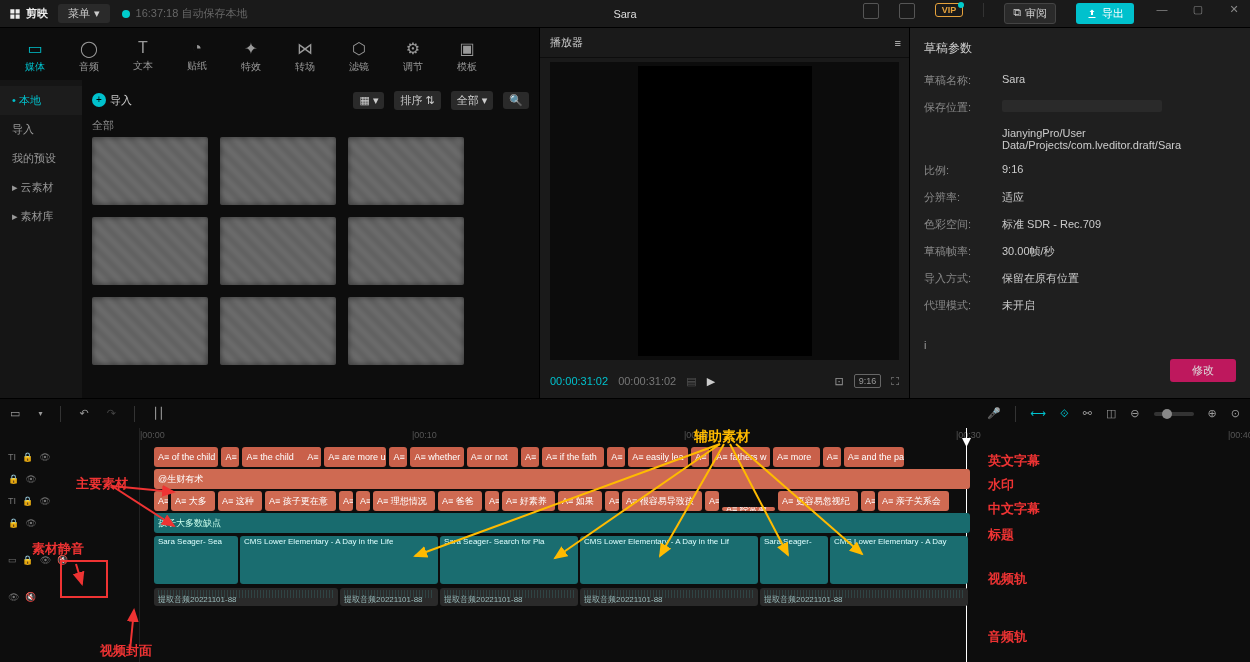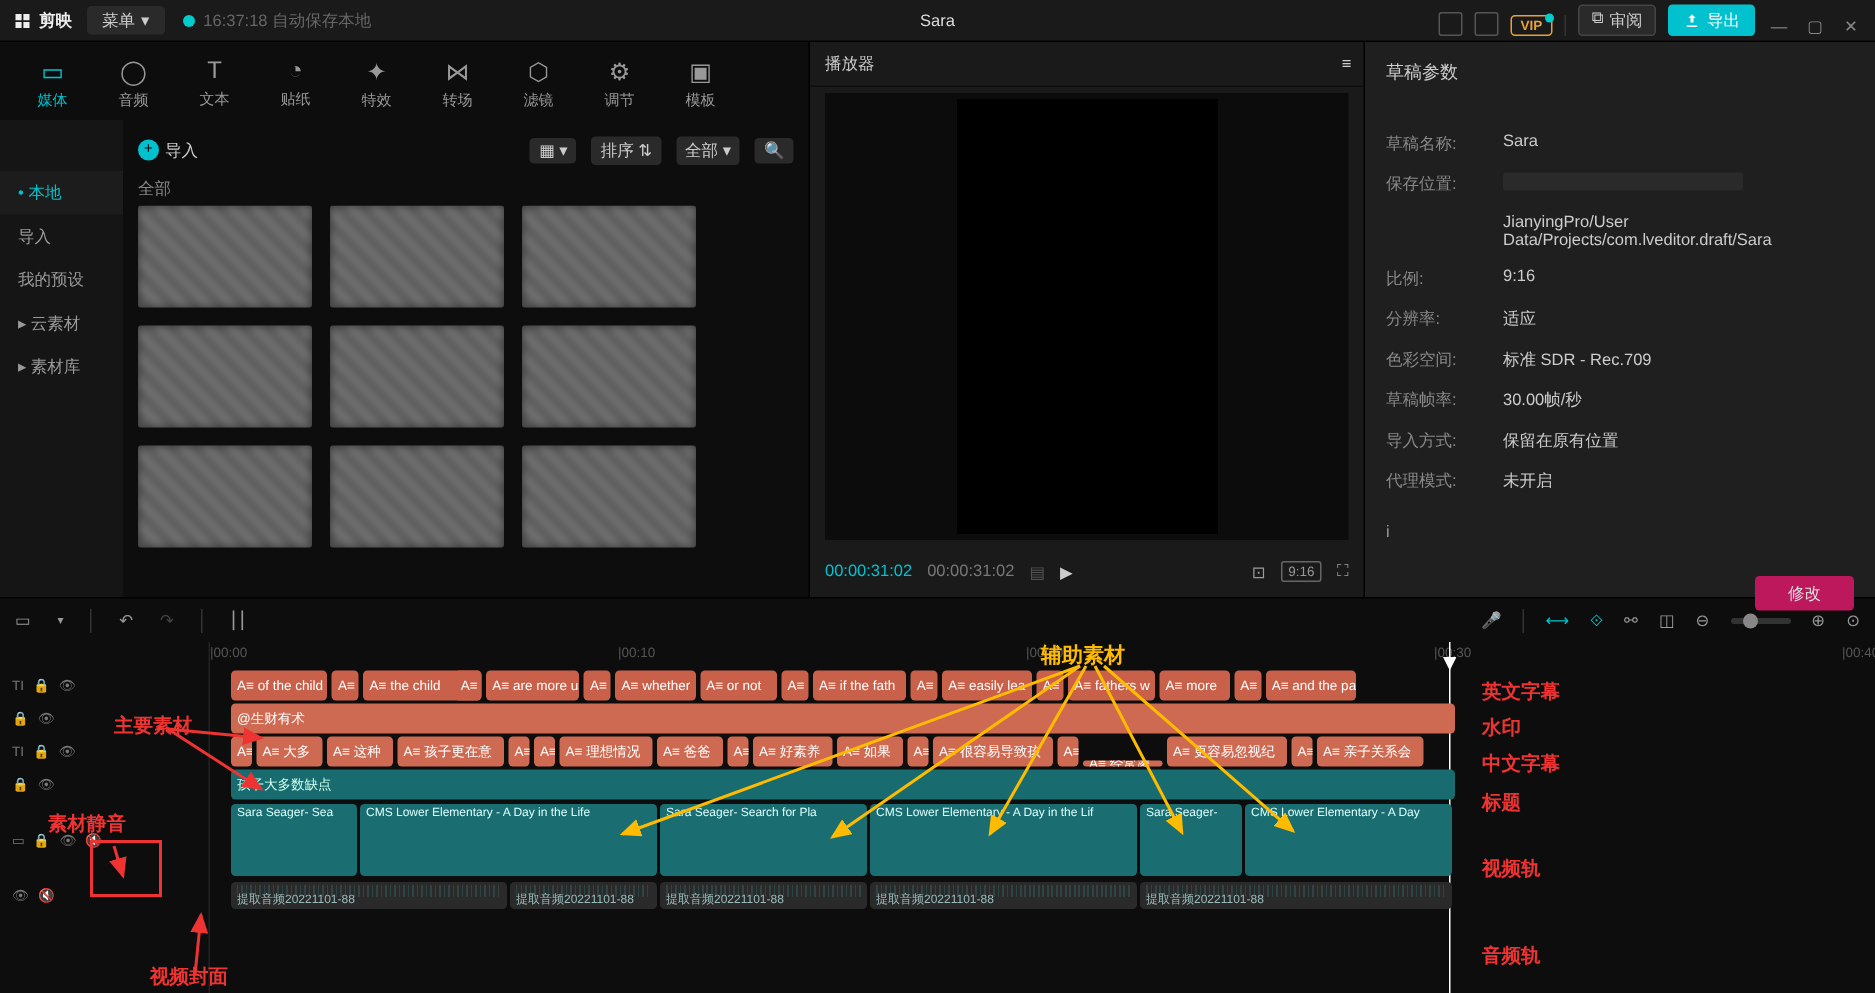--- a/index.html
+++ b/index.html
@@ -4,37 +4,37 @@
 <style>
 * { margin:0; padding:0; box-sizing:border-box; font-family:"Microsoft YaHei",sans-serif; }
 body { background:#0d0d0d; color:#999; font-size:11px; width:1250px; height:662px; overflow:hidden; position:relative; }
 .titlebar { height:28px; background:#1a1a1a; display:flex; align-items:center; padding:0 8px; border-bottom:1px solid #000; }
 .titlebar .logo { display:flex; align-items:flex-end; gap:4px; color:#eee; font-weight:bold; }
 .titlebar .logo svg { width:14px; height:14px; }
 .titlebar .menu-btn { margin-left:10px; background:#2a2a2a; color:#ccc; padding:2px 10px; border-radius:3px; cursor:pointer; display:flex; align-items:center; gap:4px; }
 .titlebar .save-dot { margin-left:12px; width:8px; height:8px; border-radius:50%; background:#0cc; }
 .titlebar .save-txt { margin-left:6px; color:#666; }
 .titlebar .proj-title { position:absolute; left:50%; transform:translateX(-50%); color:#ddd; }
-.titlebar .right { position:absolute; right:8px; display:flex; align-items:flex-end; gap:8px; }
+.titlebar .right { position:absolute; right:8px; display:flex; align-items:flex-start; gap:20px; }
 .titlebar .vip { color:#e6a23c; border:1px solid #e6a23c; padding:1px 6px; border-radius:3px; font-size:9px; font-weight:bold; position:relative; }
 .titlebar .vip::after { content:''; position:absolute; top:-2px; right:-2px; width:6px; height:6px; border-radius:50%; background:#0cc; }
 .titlebar .review-btn { background:#2a2a2a; border:1px solid #444; padding:2px 8px; border-radius:3px; color:#ccc; display:flex; gap:4px; }
 .titlebar .export-btn { background:#00c1cd; color:#fff; padding:3px 10px; border-radius:3px; display:flex; align-items:center; gap:4px; }
 .titlebar .win-btn { width:16px; text-align:center; color:#888; cursor:pointer; }
 .titlebar .ico { width:16px; height:16px; border:1px solid #555; border-radius:2px; }
 
 .upper { display:flex; height:370px; }
 .upper-left { width:540px; display:flex; flex-direction:column; border-right:1px solid #000; }
 .tool-tabs { height:52px; display:flex; padding:4px 8px 0; gap:0; }
 .tool-tab { width:54px; display:flex; flex-direction:column; align-items:center; justify-content:center; color:#999; cursor:pointer; gap:2px; font-size:10px; }
 .tool-tab.active { color:#00c1cd; }
 .media-body { flex:1; display:flex; overflow:hidden; }
 .side-nav { width:82px; background:#151515; padding:6px 0; }
 .side-nav .item { padding:7px 12px; color:#999; cursor:pointer; font-size:11px; }
-.side-nav .item.active { color:#00c1cd; background:#1c1c1c;margin-top:28px; }
+.side-nav .item.active { color:#00c1cd; background:#1c1c1c; }
 .side-nav .item.dot::before { content:"• "; color:#00c1cd; }
 .side-nav .item.arrow::before { content:"▸ "; }
 .media-grid-wrap { flex:1; display:flex; flex-direction:column; padding:6px 10px; overflow:hidden; }
 .grid-toolbar { height:28px; display:flex; align-items:center; gap:10px; color:#ccc; }
 .grid-toolbar .imp { display:flex; align-items:center; gap:4px; cursor:pointer; }
 .grid-toolbar .imp .plus { width:14px; height:14px; border-radius:50%; background:#00c1cd; color:#000; text-align:center; line-height:14px; font-size:10px; }
 .grid-toolbar .right { margin-left:auto; display:flex; gap:10px; align-items:center; }
 .grid-toolbar .ctrl { background:#2a2a2a; padding:2px 6px; border-radius:3px; cursor:pointer; }
 .all-label { margin:4px 0; color:#888; }
 .media-grid { flex:1; display:flex; flex-wrap:wrap; gap:12px; overflow:auto; align-content:flex-start; }
@@ -45,21 +45,21 @@
 .player-head { height:30px; display:flex; align-items:center; padding:0 10px; color:#ccc; border-bottom:1px solid #0d0d0d; }
 .player-head .spacer { margin-left:auto; }
 .player-view { flex:1; display:flex; align-items:center; justify-content:center; background:#0c0c0c; margin:4px 10px; }
 .player-view .frame { width:174px; height:290px; background:#000; }
 .player-ctrl { height:34px; display:flex; align-items:center; padding:0 10px; gap:10px; }
 .player-ctrl .tc { color:#00c1cd; font-size:11px; }
 .player-ctrl .tc2 { color:#777; }
 .player-ctrl .right { margin-left:auto; display:flex; gap:10px; align-items:center; }
 .ratio-box { border:1px solid #666; padding:1px 4px; font-size:9px; border-radius:2px; }
 
-.props { width:340px; background:#1f1f1f; display:flex; flex-direction:column; padding:8px 0;gap:15px; }
+.props { width:340px; background:#1f1f1f; display:flex; flex-direction:column; padding:8px 0; }
 .props-head { padding:4px 14px 10px; color:#ccc; font-size:12px; }
 .props-list { flex:1; padding:0 14px; }
 .prop-row { display:flex; padding:6px 0; font-size:11px; }
 .prop-row .k { width:78px; color:#888; }
 .prop-row .v { flex:1; color:#ccc; }
 .prop-row .masked { background:#2a2a2a; border-radius:2px; height:12px; width:160px; }
 .props-foot { padding:8px 14px; display:flex; }
 .props-foot .edit { margin-left:auto; background:#be185d; color:#ddd; padding:4px 22px; border-radius:3px; cursor:pointer; }
 
 .tl-toolbar { height:30px; background:#0d0d0d; display:flex; align-items:center; padding:0 10px; gap:18px; border-top:1px solid #000; }

